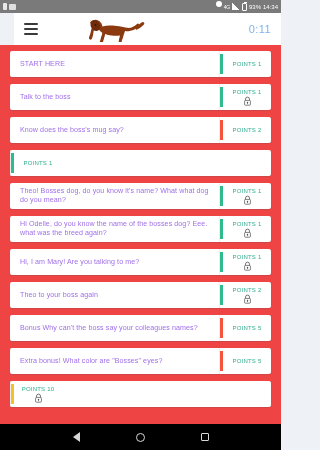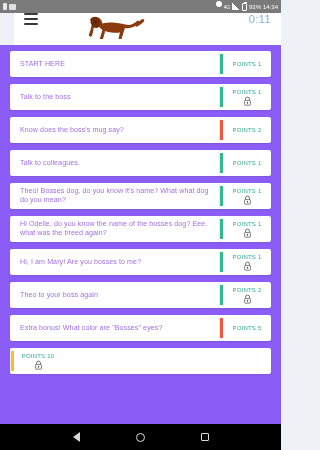--- a/index.html
+++ b/index.html
@@ -26,31 +26,31 @@
   .sb-pin::before { content: ""; position: absolute; left: -3px; top: -6px; width: 6px; height: 6px; border-radius: 50%; background: #ffffff; }
   .sb-net { font-size: 5px; letter-spacing: -0.2px; }
   .sb-bars { width: 8px; height: 7px; background: linear-gradient(to top right, #fff 50%, transparent 50%); }
   .sb-batt { width: 5px; height: 8px; border: 1px solid #fff; border-radius: 1px; position: relative; }
   .sb-batt::after { content: ""; position: absolute; top: -2px; left: 1px; width: 3px; height: 1px; background: #fff; }
   .sb-txt { font-size: 6px; white-space: nowrap; }
 
   
   .appbar {
     height: 32px; background: #ffffff; flex: 0 0 auto;
-    display: flex; align-items: flex-start; padding: 0 10px; position: relative; margin-left: 14px;
+    display: flex; align-items: center; padding: 0 10px; position: relative; margin-left: 14px;
   }
   .hamburger { width: 14px; display: flex; flex-direction: column; gap: 3px; cursor: pointer; }
   .hamburger span { display: block; height: 2px; background: #3a3a3a; border-radius: 1px; }
   .logo { position: absolute; left: 50%; transform: translateX(-50%); width: 72px; height: 26px;
           display: flex; align-items: center; justify-content: center; margin-left: -38px; }
   .logo svg { width: 70px; height: 26px; }
   .timer { margin-left: auto; font-size: 11px; color: #7db3e8; letter-spacing: 0.4px; }
 
   
-  .list { flex: 1 1 auto; padding: 6px 0 0 0; overflow: hidden; background: #8b5cf6; }
+  .list { flex: 1 1 auto; padding: 6px 0 0 0; overflow: hidden; background: #ef4444; }
   .card {
     display: flex; align-items: stretch; background: #ffffff;
     margin: 0 10px 7px 10px; border-radius: 2px;
     box-shadow: 0 1px 1px rgba(60,70,90,0.18);
     min-height: 26px; cursor: pointer; overflow: hidden;
   }
   .card-text {
     flex: 1 1 auto; display: flex; align-items: center;
     padding: 4px 6px 4px 10px; font-size: 7.1px; line-height: 1.25;
     color: #a070e8; letter-spacing: 0.08px;
@@ -149,21 +149,20 @@
       <div class="card">
         <div class="card-text">Know does the boss's mug say?</div>
         <div class="badge">
           <div class="accent" style="background: rgb(244, 84, 60);"></div>
           <div class="badge-inner">
             <div class="points">POINTS 2</div>
           </div>
         </div>
       </div>
       <div class="card">
-        <div class="card-text">Talk to colleagues.</div>
         <div class="badge">
           <div class="accent" style="background: rgb(47, 187, 142);"></div>
           <div class="badge-inner">
             <div class="points">POINTS 1</div>
           </div>
         </div>
       </div>
       <div class="card">
         <div class="card-text">Theo! Bosses dog, do you know it's name?  What what dog do you mean?</div>
         <div class="badge">
@@ -192,21 +191,21 @@
                 <path d="M5 9 V6.2 a4 4 0 0 1 8 0 V9" fill="none" stroke="#555" stroke-width="1.6"></path>
                 <rect x="3.2" y="8.8" width="11.6" height="9.6" rx="1.6" fill="none" stroke="#555" stroke-width="1.5"></rect>
                 <circle cx="9" cy="13" r="1.5" fill="#555"></circle>
                 <rect x="8.3" y="13" width="1.4" height="3.2" fill="#555"></rect>
               </svg>
             </div>
           </div>
         </div>
       </div>
       <div class="card">
-        <div class="card-text">Hi, I am Mary! Are you bosses to me?</div>
+        <div class="card-text">Hi, I am Mary! Are you talking to me?</div>
         <div class="badge">
           <div class="accent" style="background: rgb(47, 187, 142);"></div>
           <div class="badge-inner">
             <div class="points">POINTS 1</div>
             <div class="lock">
               <svg viewBox="0 0 18 20" xmlns="http://www.w3.org/2000/svg">
                 <path d="M5 9 V6.2 a4 4 0 0 1 8 0 V9" fill="none" stroke="#555" stroke-width="1.6"></path>
                 <rect x="3.2" y="8.8" width="11.6" height="9.6" rx="1.6" fill="none" stroke="#555" stroke-width="1.5"></rect>
                 <circle cx="9" cy="13" r="1.5" fill="#555"></circle>
                 <rect x="8.3" y="13" width="1.4" height="3.2" fill="#555"></rect>
@@ -222,20 +221,29 @@
           <div class="badge-inner">
             <div class="points">POINTS 2</div>
             <div class="lock">
               <svg viewBox="0 0 18 20" xmlns="http://www.w3.org/2000/svg">
                 <path d="M5 9 V6.2 a4 4 0 0 1 8 0 V9" fill="none" stroke="#555" stroke-width="1.6"></path>
                 <rect x="3.2" y="8.8" width="11.6" height="9.6" rx="1.6" fill="none" stroke="#555" stroke-width="1.5"></rect>
                 <circle cx="9" cy="13" r="1.5" fill="#555"></circle>
                 <rect x="8.3" y="13" width="1.4" height="3.2" fill="#555"></rect>
               </svg>
             </div>
+          </div>
+        </div>
+      </div>
+      <div class="card">
+        <div class="card-text">Bonus Why can't the boss say your colleagues names?</div>
+        <div class="badge">
+          <div class="accent" style="background: rgb(244, 84, 60);"></div>
+          <div class="badge-inner">
+            <div class="points">POINTS 5</div>
           </div>
         </div>
       </div>
       <div class="card">
         <div class="card-text">Extra bonus! What color are "Bosses" eyes?</div>
         <div class="badge">
           <div class="accent" style="background: rgb(244, 84, 60);"></div>
           <div class="badge-inner">
             <div class="points">POINTS 5</div>
           </div>

